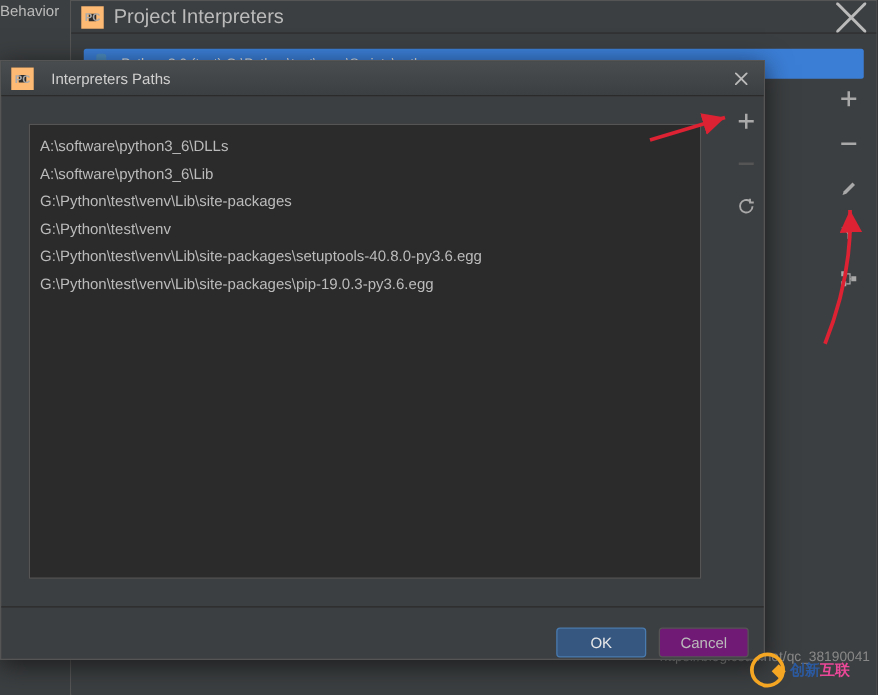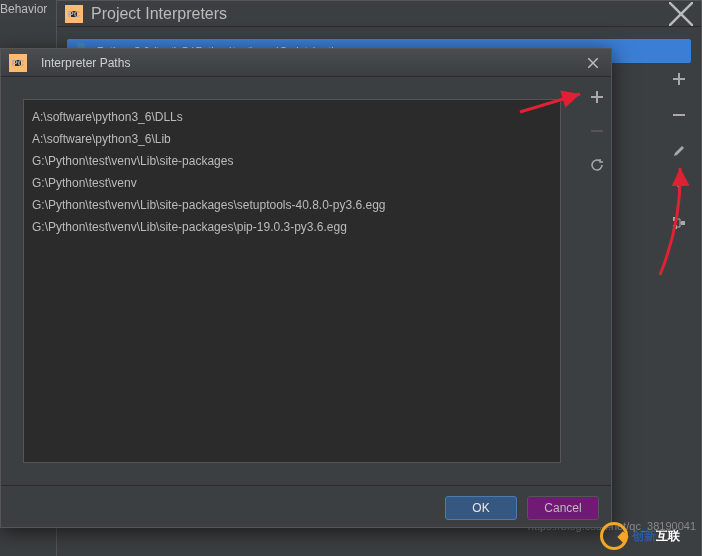--- a/index.html
+++ b/index.html
@@ -96,22 +96,22 @@
       align-items: center; gap: 14px;
     }
     .ipd-toolbar .tool-icon {
       width: 20px; height: 20px; display: flex; align-items: center;
       justify-content: center; color: #a9a9a9; cursor: pointer;
     }
     .ipd-toolbar .tool-icon.disabled { color: #555; cursor: default; }
     .ipd-toolbar .tool-icon svg { width: 14px; height: 14px; }
 
     .ipd-footer {
-      height: 44px; display: flex; align-items: center; justify-content: flex-end;
-      padding: 0 12px; gap: 10px; border-top: 1px solid #2b2b2b;
+      height: 44px; display: flex; justify-content: flex-end;
+      padding: 16px 12px; gap: 10px; border-top: 1px solid #2b2b2b;
     }
     .btn {
       min-width: 72px; height: 24px; border-radius: 3px; font-size: 12px;
       display: flex; align-items: center; justify-content: center; cursor: pointer;
       border: 1px solid #555;
     }
     .btn-primary { background: #365880; color: #e8e8e8; border-color: #4a7bb0; }
     .btn-default { background: #701a75; color: #bbbbbb; }
 
     
@@ -131,21 +131,21 @@
     .cx-logo {
       width: 28px; height: 28px; border-radius: 50%; border: 3px solid #f5a623;
       position: relative;
     }
     .cx-logo::after {
       content: ""; position: absolute; width: 8px; height: 8px; background: #f5a623;
       right: -2px; top: 8px; transform: rotate(45deg);
     }
     .cx-text { font-size: 12px; font-weight: bold; }
     .cx-text .blue { color: #2c5aa0; text-align: right; }
-    .cx-text .orange { color: #ffffff; }
+    .cx-text .orange { color: #ec4899; }
   </style>
 </head>
 <body>
 
 <div class="sidebar-left">
   <div class="sidebar-left-text">Behavior</div>
 </div>
 
 <div class="project-interpreters-window">
   <div class="pi-titlebar">
@@ -192,21 +192,21 @@
             <path d="M5 3h3v4h1M5 11h3V7" stroke="currentColor" fill="none"></path>
           </svg>
       </div>
     </div>
   </div>
 </div>
 
 <div class="interpreter-paths-dialog">
   <div class="ipd-titlebar">
     <div class="pc-icon">PC</div>
-    <div class="ipd-titlebar-title">Interpreter Paths</div>
+    <div class="ipd-titlebar-title">Interpreters Paths</div>
     <div class="ipd-close">
       <svg viewBox="0 0 10 10">
           <line x1="0" y1="0" x2="10" y2="10" stroke="currentColor" stroke-width="1.5"></line>
           <line x1="10" y1="0" x2="0" y2="10" stroke="currentColor" stroke-width="1.5"></line>
         </svg>
     </div>
   </div>
   <div class="ipd-body">
     <div class="ipd-list">
       <div class="ipd-list-item">A:\software\python3_6\DLLs</div>

